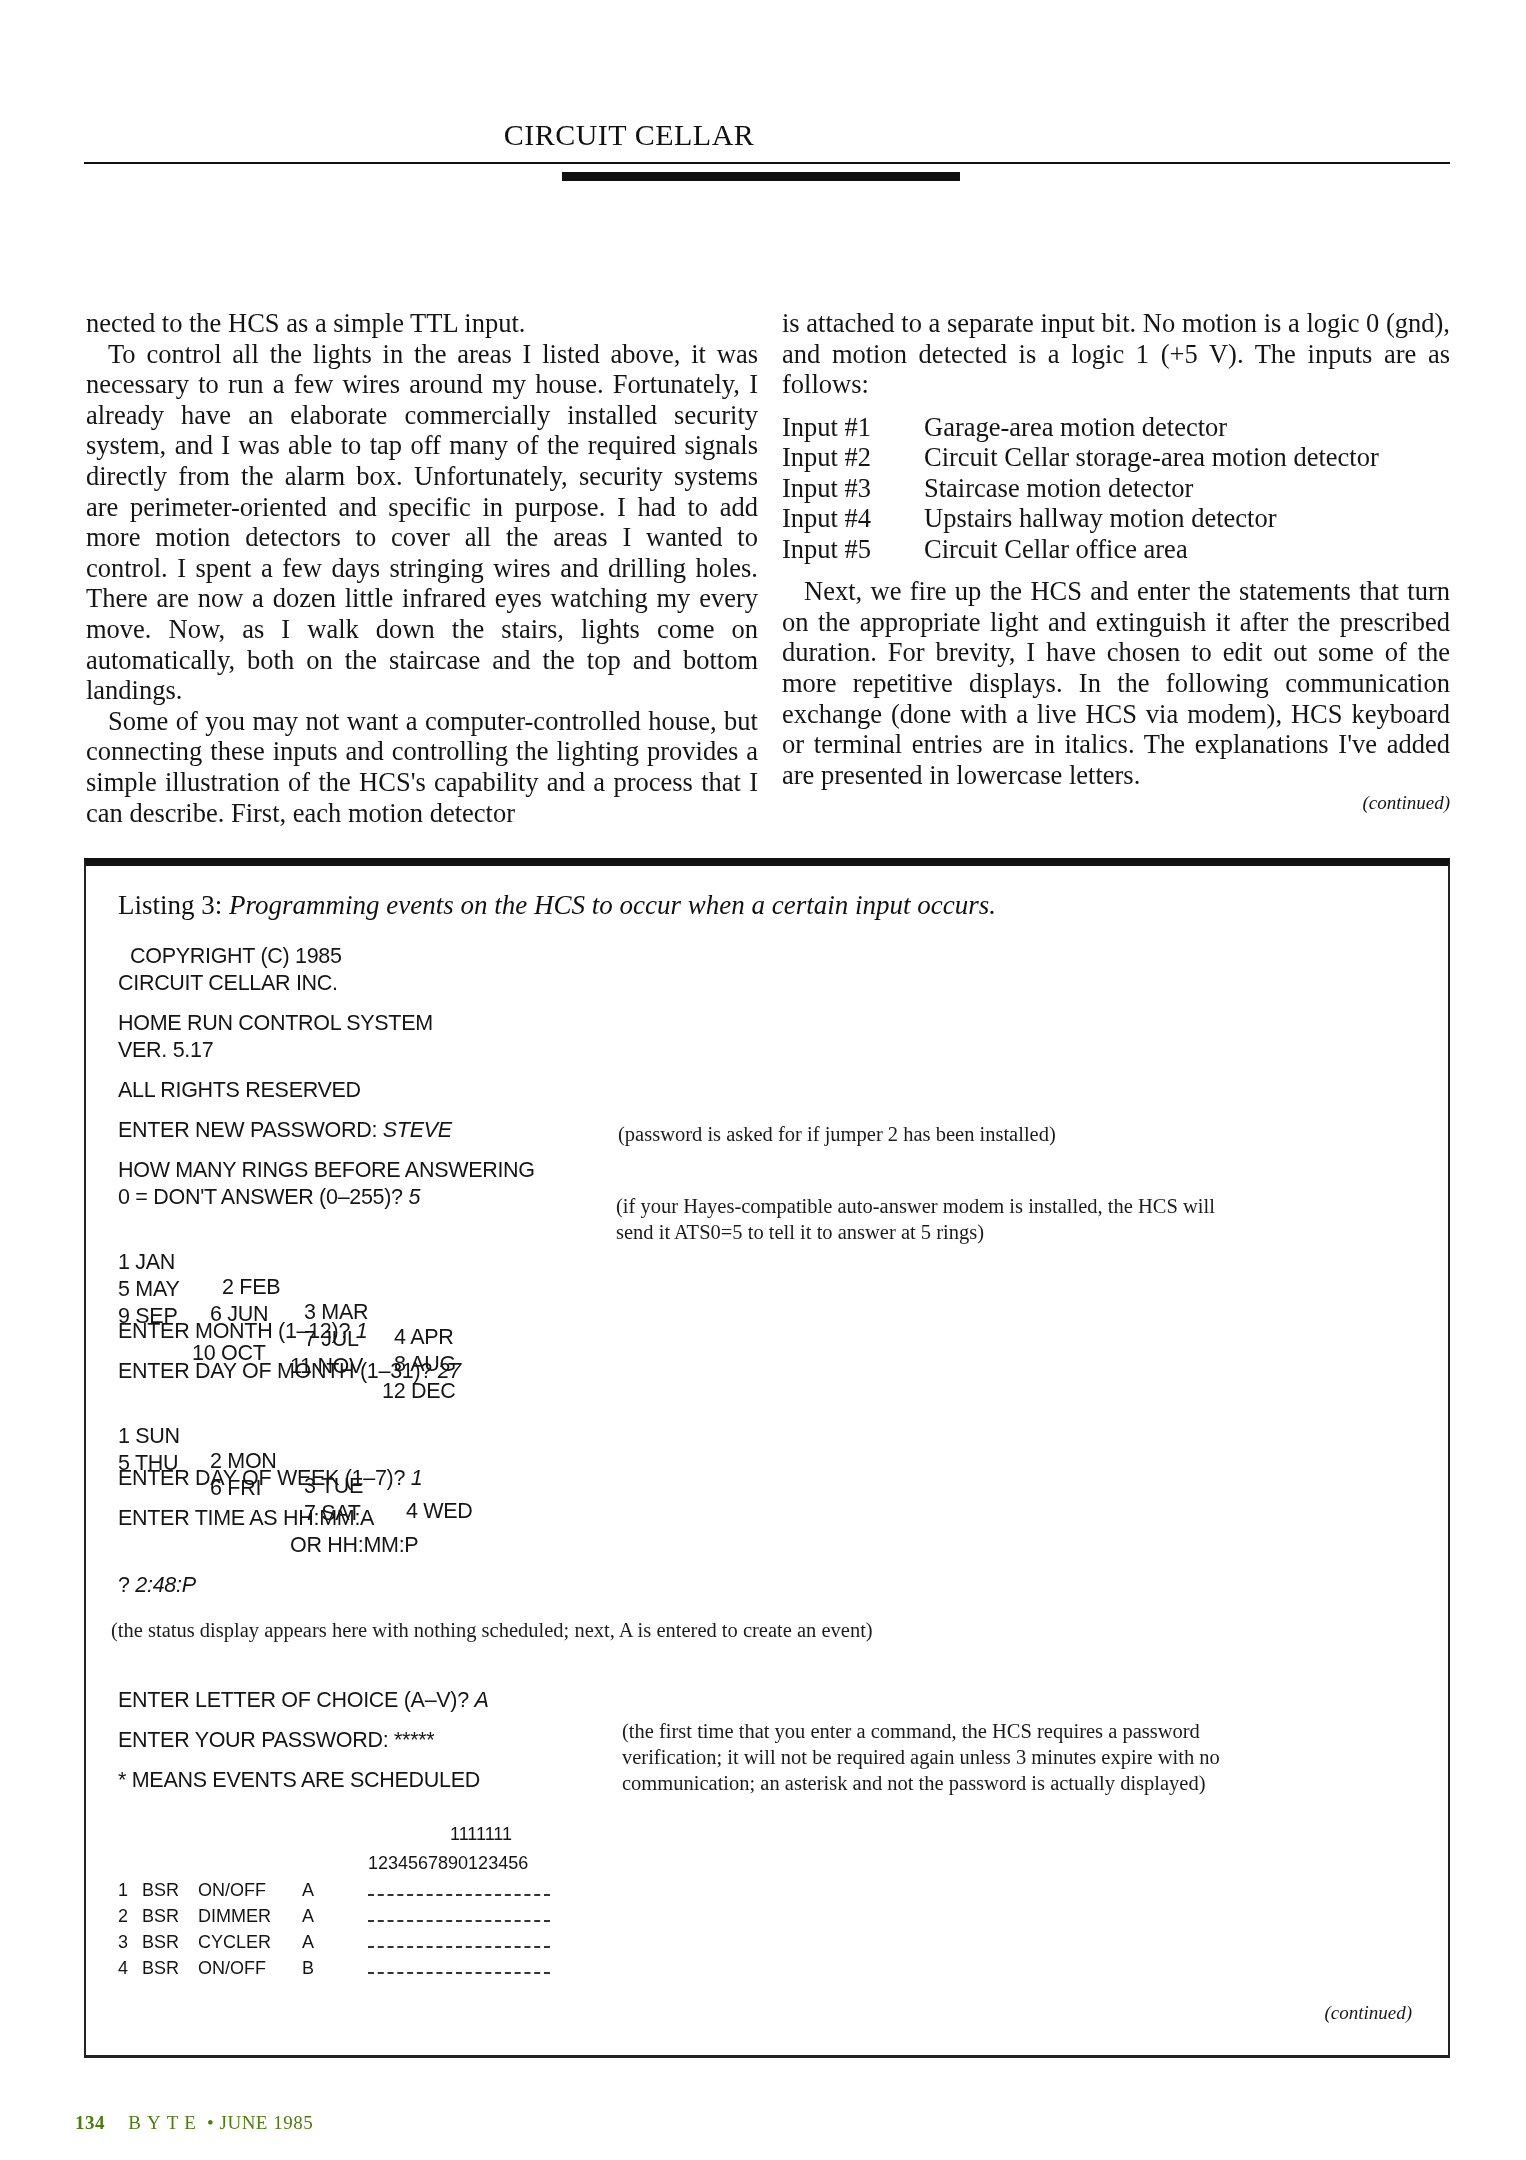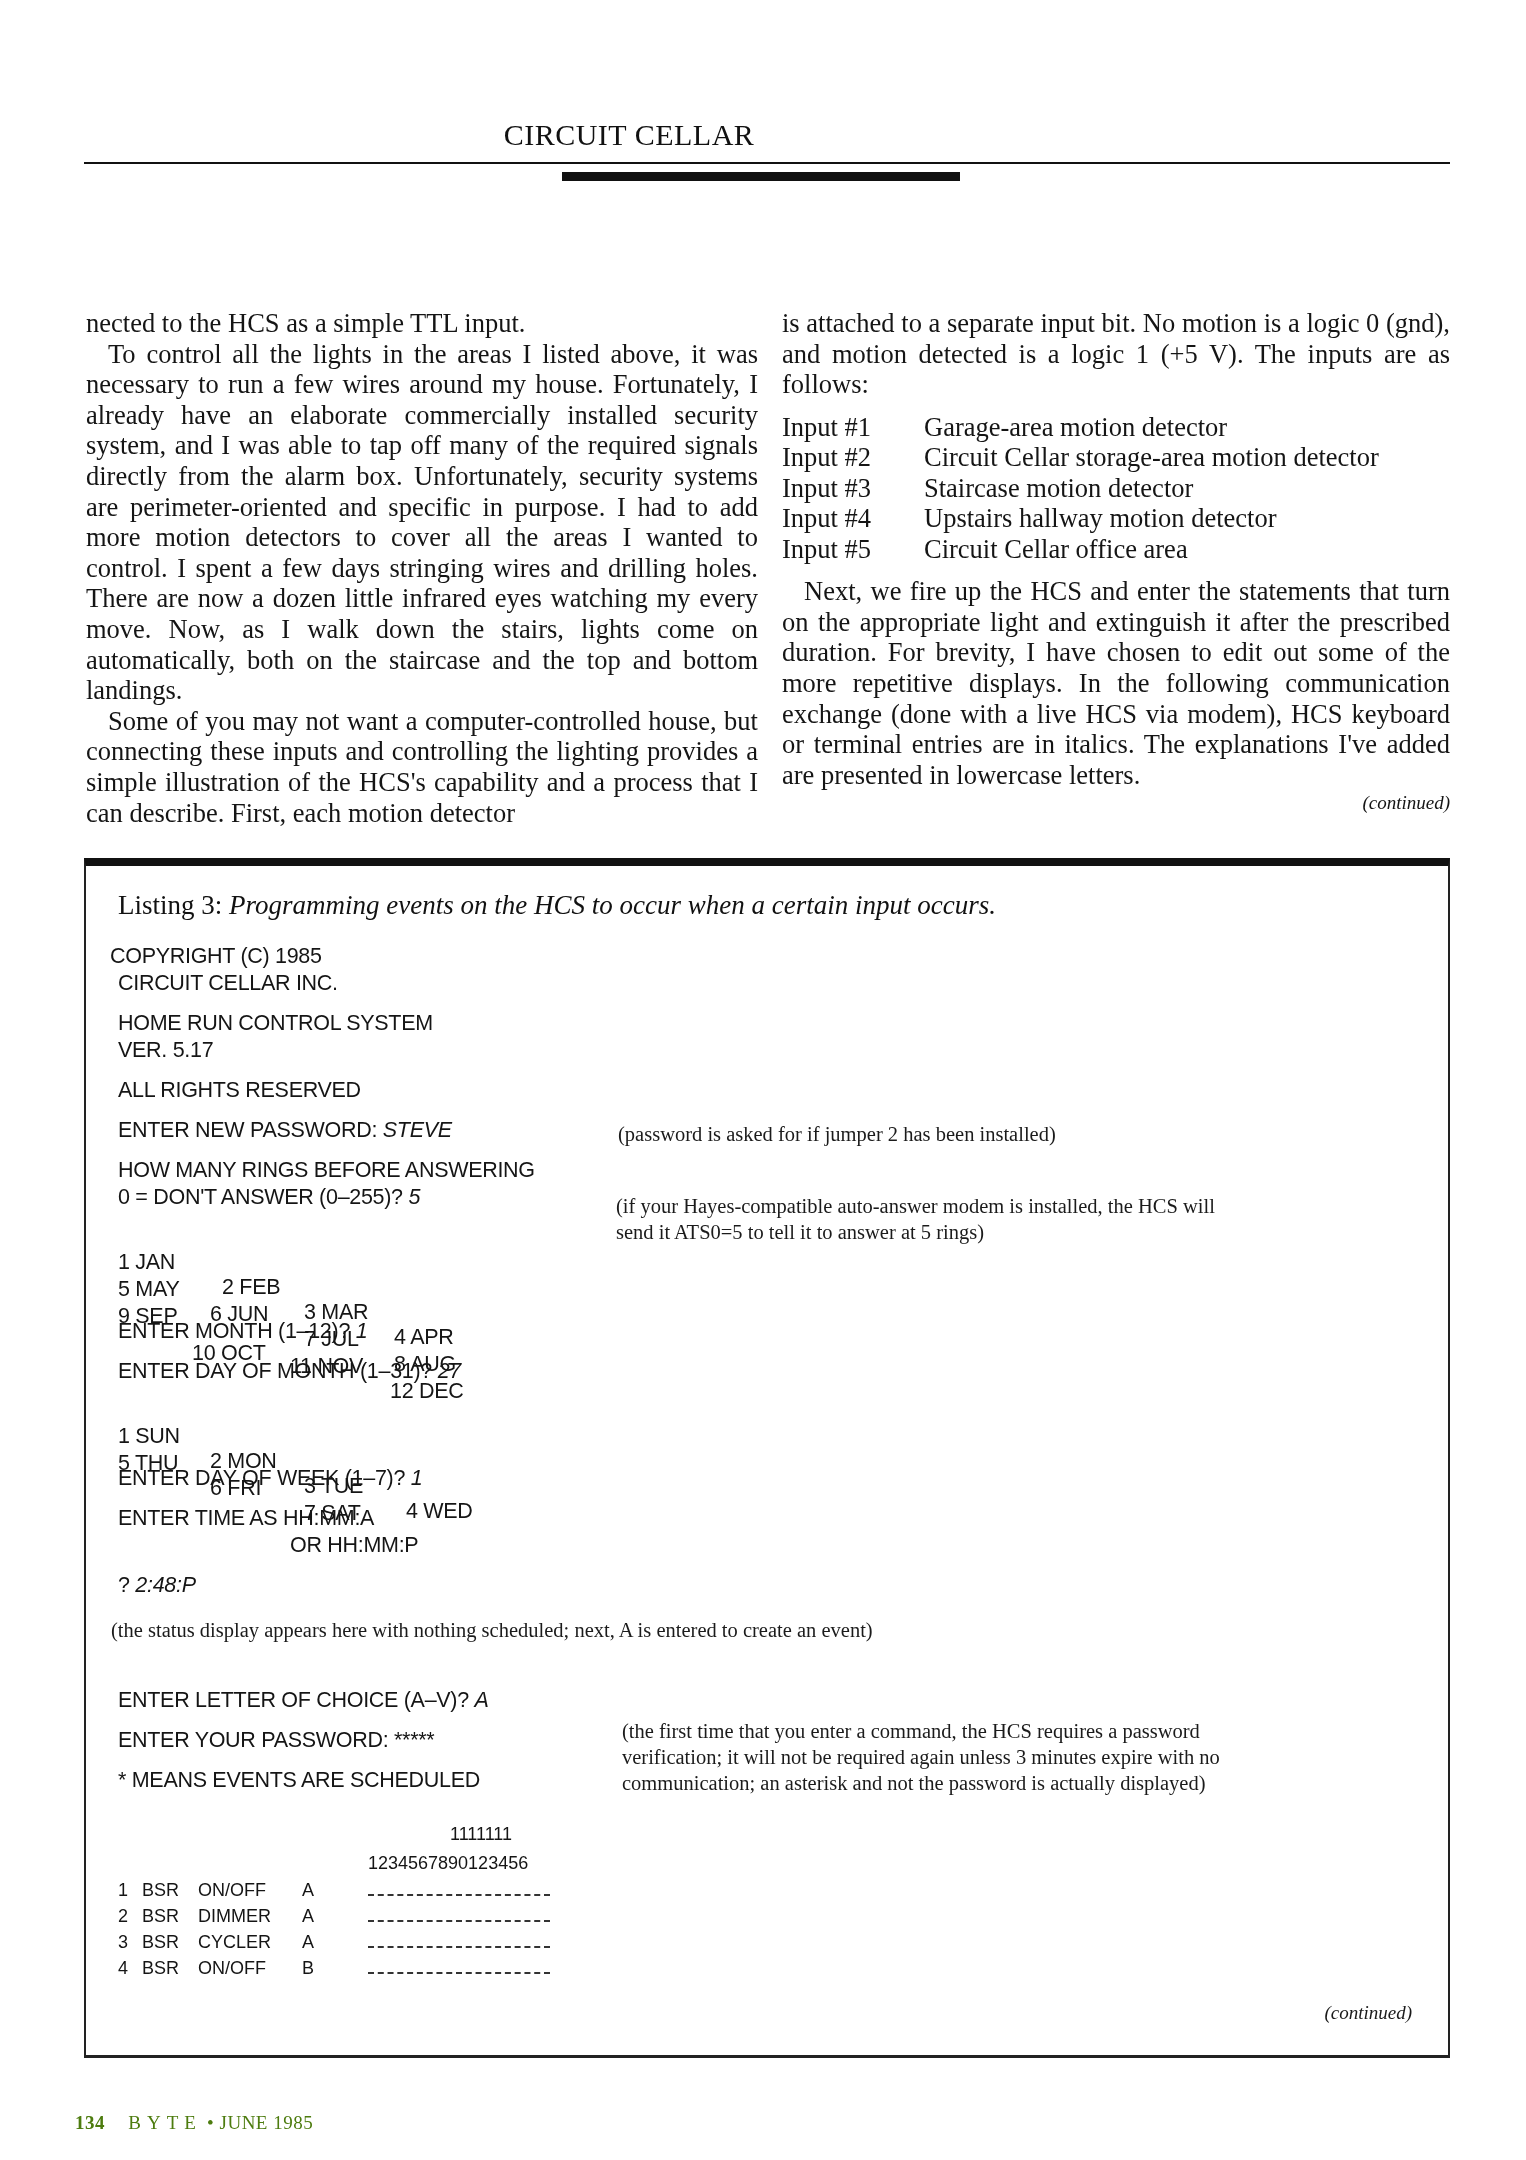--- a/index.html
+++ b/index.html
@@ -86,21 +86,21 @@
   <div class="continued">(continued)</div>
 </div>
 
 <div class="abs listing"></div>
 <div class="abs listing-caption">
   <span class="cap-lbl">Listing 3:</span>
   <span class="cap-text">Programming events on the HCS to occur when a certain input occurs.</span>
 </div>
 
 <div class="mono">
-  <div class="ln" style="left:110px; top:944px;">COPYRIGHT (C) 1985</div>
+  <div class="ln" style="left:130px; top:944px;">COPYRIGHT (C) 1985</div>
   <div class="ln" style="left:118px; top:971px;">CIRCUIT CELLAR INC.</div>
   <div class="ln" style="left:118px; top:1011px;">HOME RUN CONTROL SYSTEM</div>
   <div class="ln" style="left:118px; top:1038px;">VER. 5.17</div>
   <div class="ln" style="left:118px; top:1078px;">ALL RIGHTS RESERVED</div>
   <div class="ln" style="left:118px; top:1118px;"><span>ENTER NEW PASSWORD: </span><span class="ital">STEVE</span></div>
   <div class="ln" style="left:118px; top:1158px;">HOW MANY RINGS BEFORE ANSWERING</div>
   <div class="ln" style="left:118px; top:1185px;"><span>0 = DON'T ANSWER (0–255)? </span><span class="ital">5</span></div>
 
   <div class="ln" style="left:118px; top:1225px;">
     <span style="position:absolute; left:0;">1 JAN</span>
@@ -111,21 +111,21 @@
   <div class="ln" style="left:118px; top:1252px;">
     <span style="position:absolute; left:0;">5 MAY</span>
     <span style="position:absolute; left:92px;">6 JUN</span>
     <span style="position:absolute; left:186px;">7 JUL</span>
     <span style="position:absolute; left:276px;">8 AUG</span>
   </div>
   <div class="ln" style="left:118px; top:1279px;">
     <span style="position:absolute; left:0;">9 SEP</span>
     <span style="position:absolute; left:74px;margin-top:12px;">10 OCT</span>
     <span style="position:absolute; left:172px;">11 NOV</span>
-    <span style="position:absolute; left:264px;margin-left:8px;">12 DEC</span>
+    <span style="position:absolute; left:264px;">12 DEC</span>
   </div>
 
   <div class="ln" style="left:118px; top:1319px;"><span>ENTER MONTH (1–12)? </span><span class="ital">1</span></div>
   <div class="ln" style="left:118px; top:1359px;"><span>ENTER DAY OF MONTH (1–31)? </span><span class="ital">27</span></div>
 
   <div class="ln" style="left:118px; top:1399px;">
     <span style="position:absolute; left:0;">1 SUN</span>
     <span style="position:absolute; left:92px;">2 MON</span>
     <span style="position:absolute; left:186px;">3 TUE</span>
     <span style="position:absolute; left:288px;">4 WED</span>

